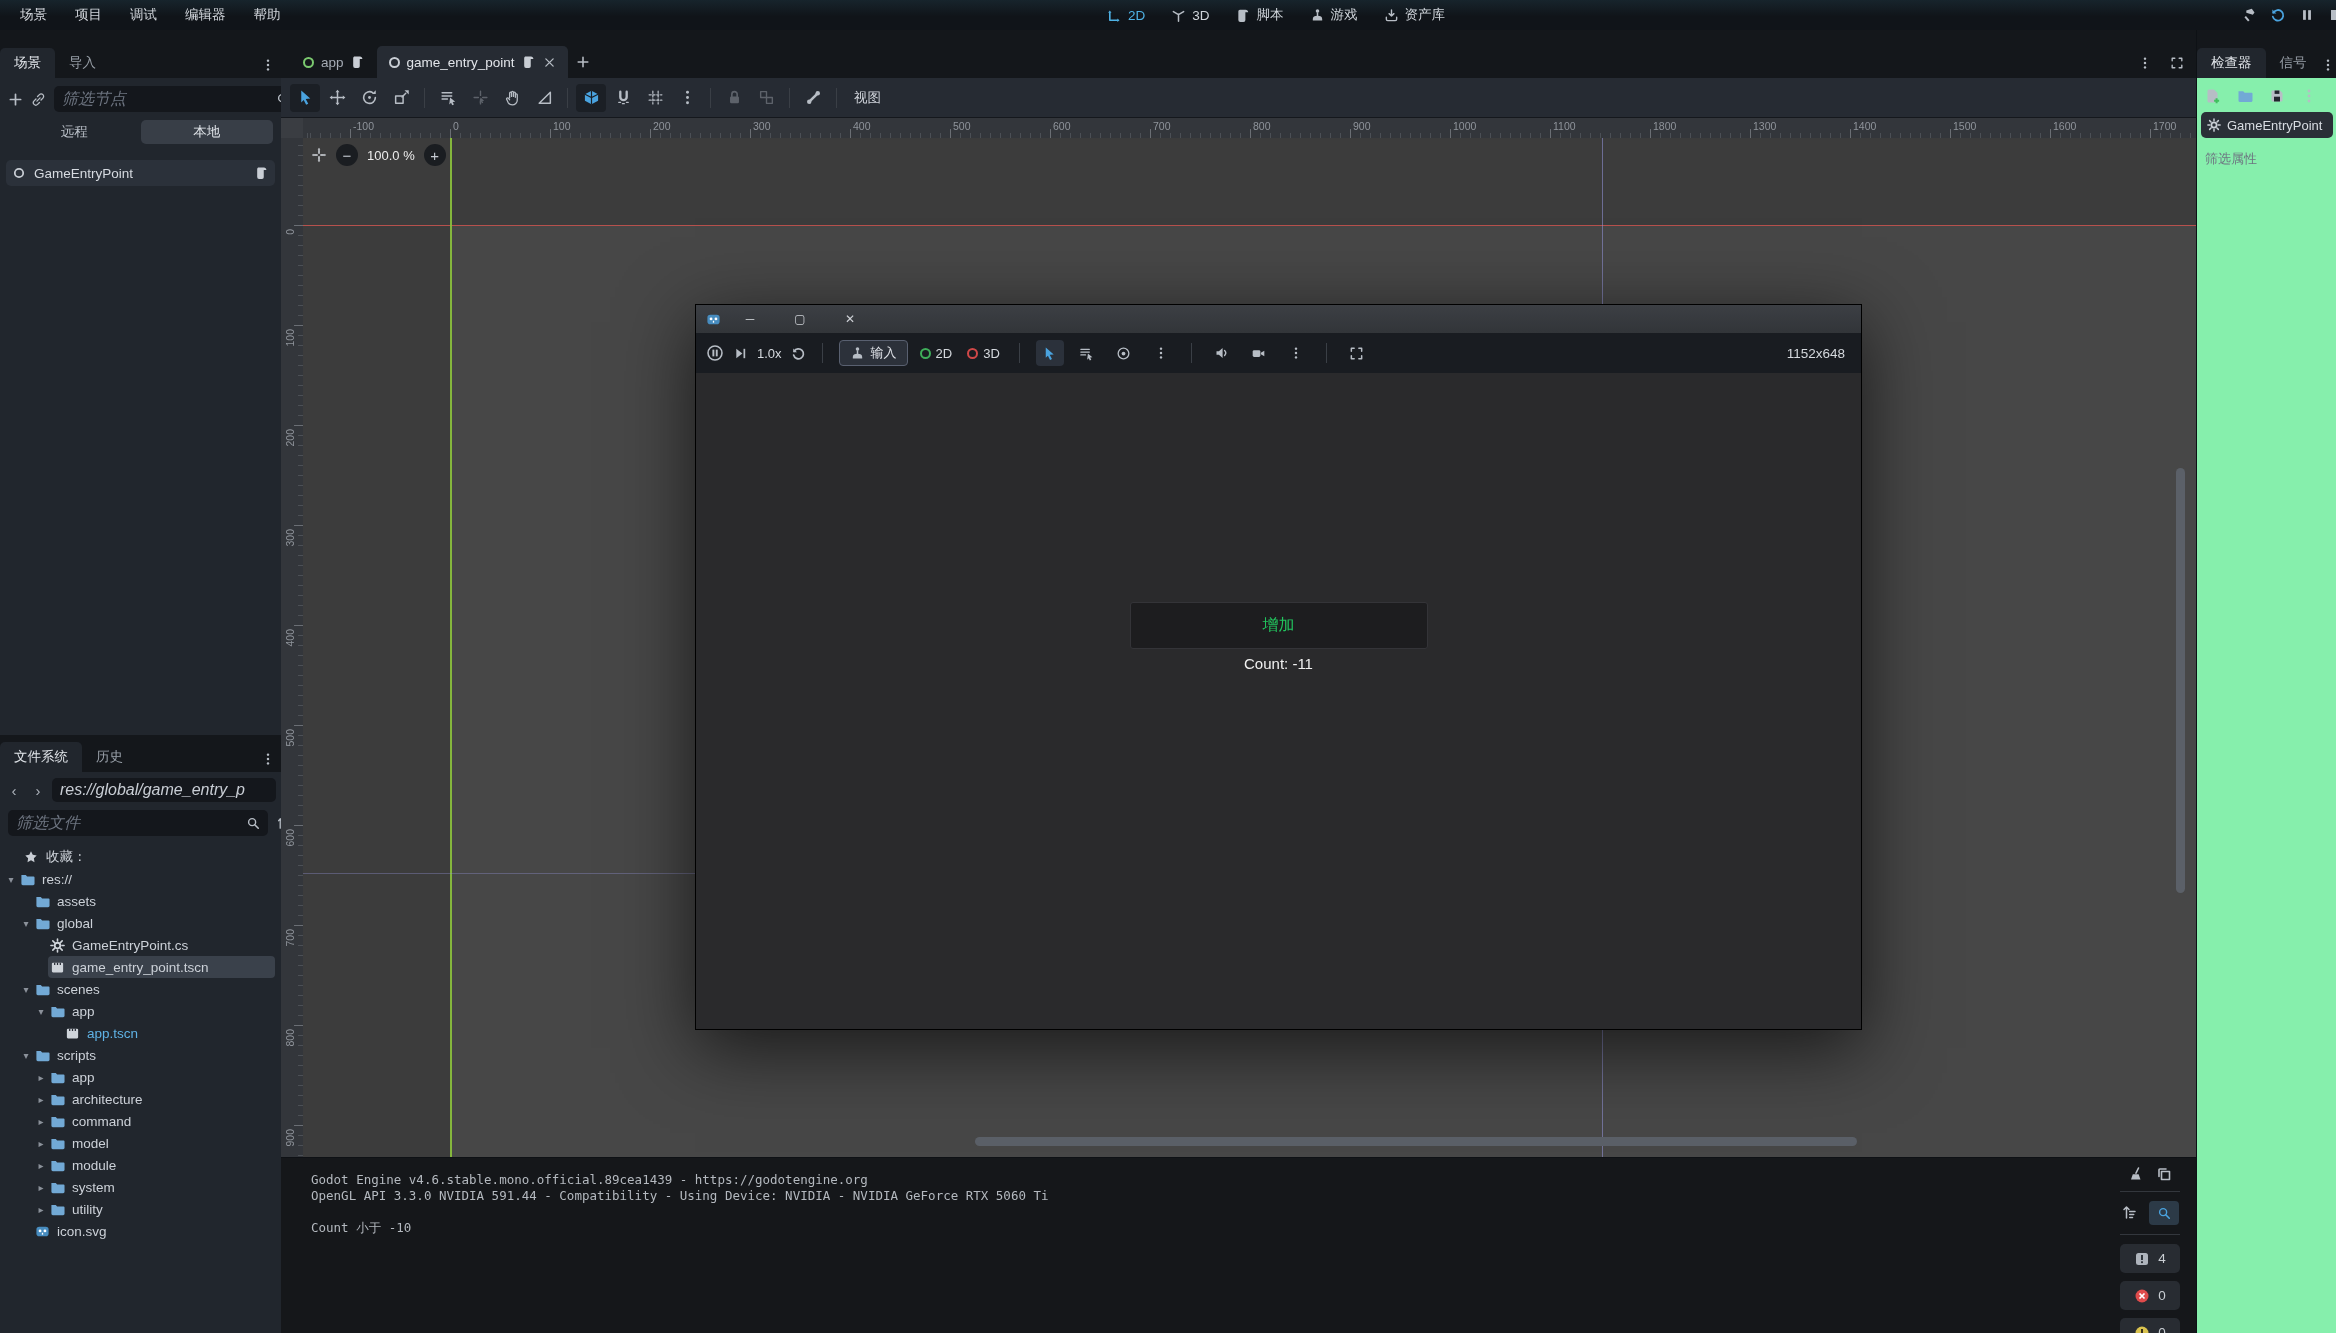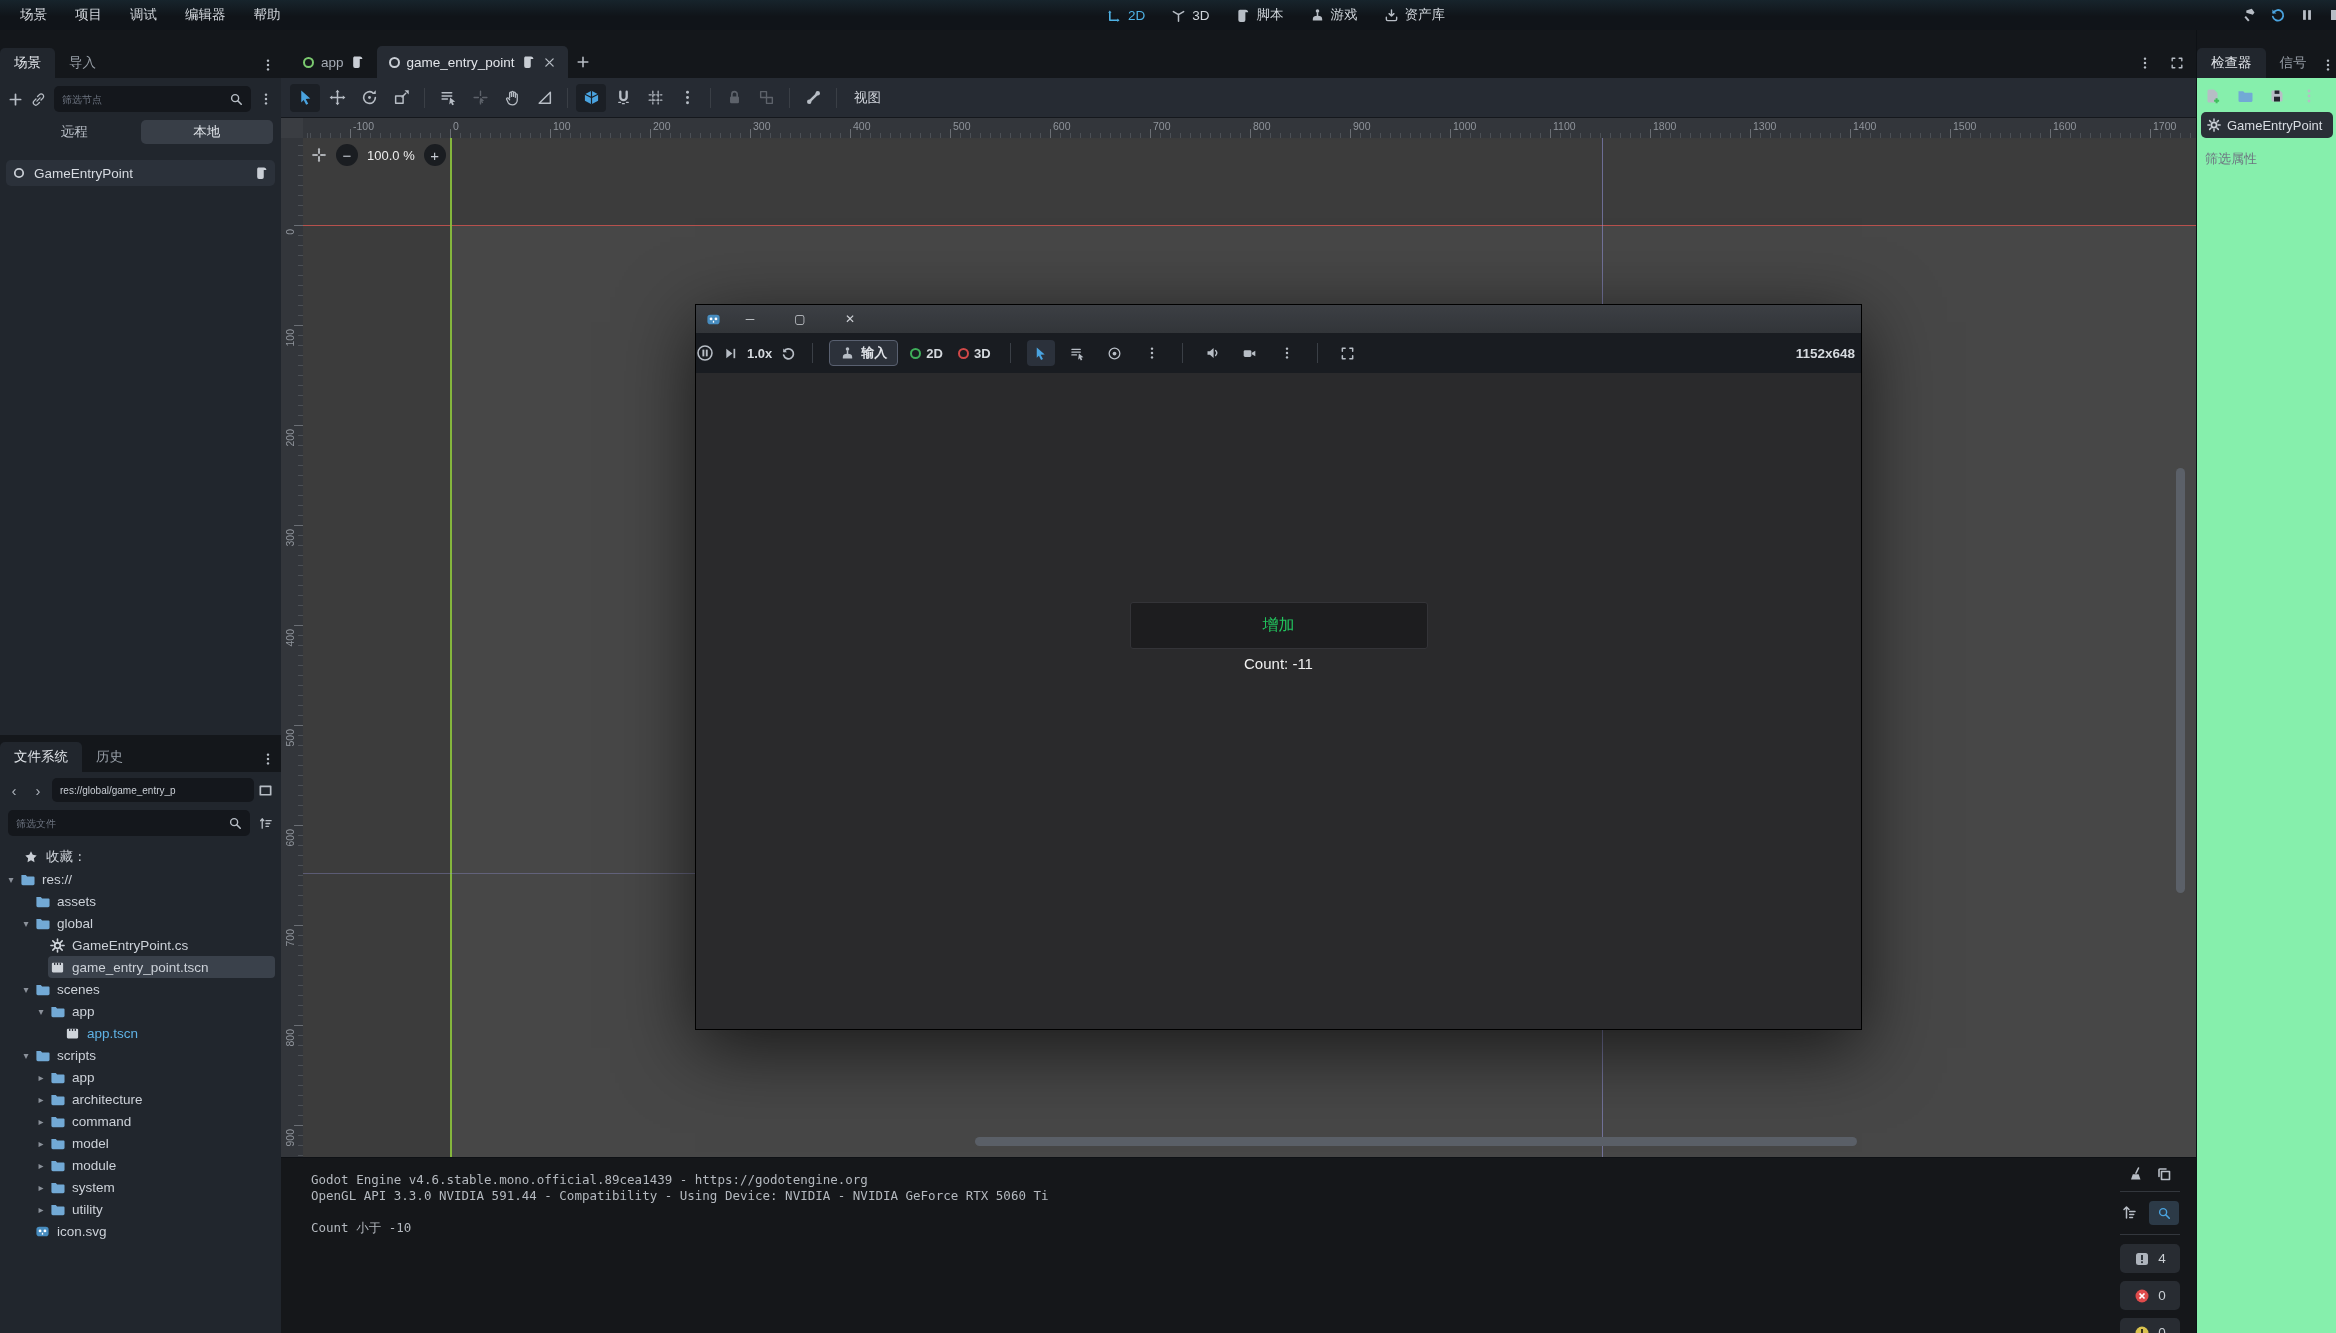--- a/index.html
+++ b/index.html
@@ -23,22 +23,22 @@
   .ws-btn{display:flex;align-items:center;gap:6px;padding:3px 9px;border-radius:4px;font-size:13.5px;color:#cfd4da;}
   .ws-btn.active{color:#4fb2e5;}
   .ws-btn.active .icon{color:#4fb2e5;}
   #playback{position:absolute;right:-8px;top:0;height:30px;display:flex;align-items:center;gap:14px;overflow:hidden;}
 
   
   .tabstrip{background:#14171b;display:flex;align-items:flex-end;}
   .dock-tab{height:30px;display:flex;align-items:center;gap:7px;padding:0 14px;font-size:13.5px;
             color:#99a0a9;border-radius:5px 5px 0 0;white-space:nowrap;}
   .dock-tab.active{background:#21262d;color:#e0e4e9;}
-  .field{background:#14171c;border:none;border-radius:5px;color:#c9ced5;font-size:10px;
-         font-family:inherit;outline:none;height:26px;}
+  .field{background:#14171c;border:none;border-radius:5px;color:#c9ced5;font-size:16px;
+         font-family:inherit;outline:none;height:26px;font-style:italic;}
   .field::placeholder{color:#6d7480;}
 
   
   #leftdock{left:0;top:30px;width:281px;height:1303px;background:#21262d;border-right:1px solid #0e1115;}
   #scene-tabstrip{position:absolute;left:0;top:0;width:281px;height:48px;padding-top:18px;box-sizing:border-box;}
   #scene-panel{position:absolute;left:0;top:48px;width:281px;height:657px;background:#21262d;}
   #fs-tabstrip{position:absolute;left:0;top:705px;width:281px;height:37px;padding-top:7px;box-sizing:border-box;}
   #fs-panel{position:absolute;left:0;top:742px;width:281px;height:561px;background:#21262d;}
   .strip-dots{margin-left:auto;margin-right:6px;margin-bottom:6px;}
 
@@ -104,21 +104,21 @@
   #insp-node{margin:8px 4px 0 4px;height:26px;background:#2a2f37;border-radius:5px;display:flex;align-items:center;
              gap:6px;padding:0 6px;overflow:hidden;white-space:nowrap;font-size:13px;color:#d8dce2;}
   #insp-filter{padding:12px 0 0 8px;font-size:13px;color:#6d7480;}
 
   
   #gamewin{left:695px;top:304px;width:1167px;height:726px;z-index:40;border:1px solid #000;box-sizing:border-box;
            box-shadow:0 18px 70px rgba(0,0,0,.65);background:#2a2a2c;}
   #gw-title{height:28px;background:linear-gradient(180deg,#3c3f44,#323539);display:flex;align-items:center;padding:0 10px;gap:8px;}
   #gw-title-text{font-size:12.5px;color:#e2e4e8;flex:1;white-space:nowrap;overflow:hidden;}
   .gw-ctl{width:42px;height:28px;display:flex;align-items:center;justify-content:center;color:#cfd2d7;font-size:12px;}
-  #gw-toolbar{height:40px;background:#191c21;display:flex;align-items:center;padding:0 0;gap:9px;font-weight:bold;}
+  #gw-toolbar{height:40px;background:#191c21;display:flex;align-items:center;padding:0 10px;gap:9px;}
   .gwt-label{font-size:13px;color:#d5d9de;}
   #gw-input-btn{display:flex;align-items:center;gap:6px;background:#2c313a;border:1px solid #596070;border-radius:4px;
                 padding:3px 10px;font-size:13px;color:#e0e3e8;}
   .gw-mode{display:flex;align-items:center;gap:5px;font-size:13px;color:#d5d9de;padding:0 3px;}
   .ring{width:11px;height:11px;border-radius:50%;box-sizing:border-box;}
   .gw-btn{width:28px;height:26px;border-radius:4px;display:flex;align-items:center;justify-content:center;}
   .gw-btn.pressed{background:#2b313b;}
   #gw-res{margin-left:auto;font-size:13.5px;color:#d5d9de;padding-right:6px;}
   #gw-viewport{position:relative;height:656px;background:#2a2a2c;}
   #gw-stack{position:absolute;left:50%;top:229px;transform:translateX(-50%);width:298px;display:flex;flex-direction:column;align-items:center;}

